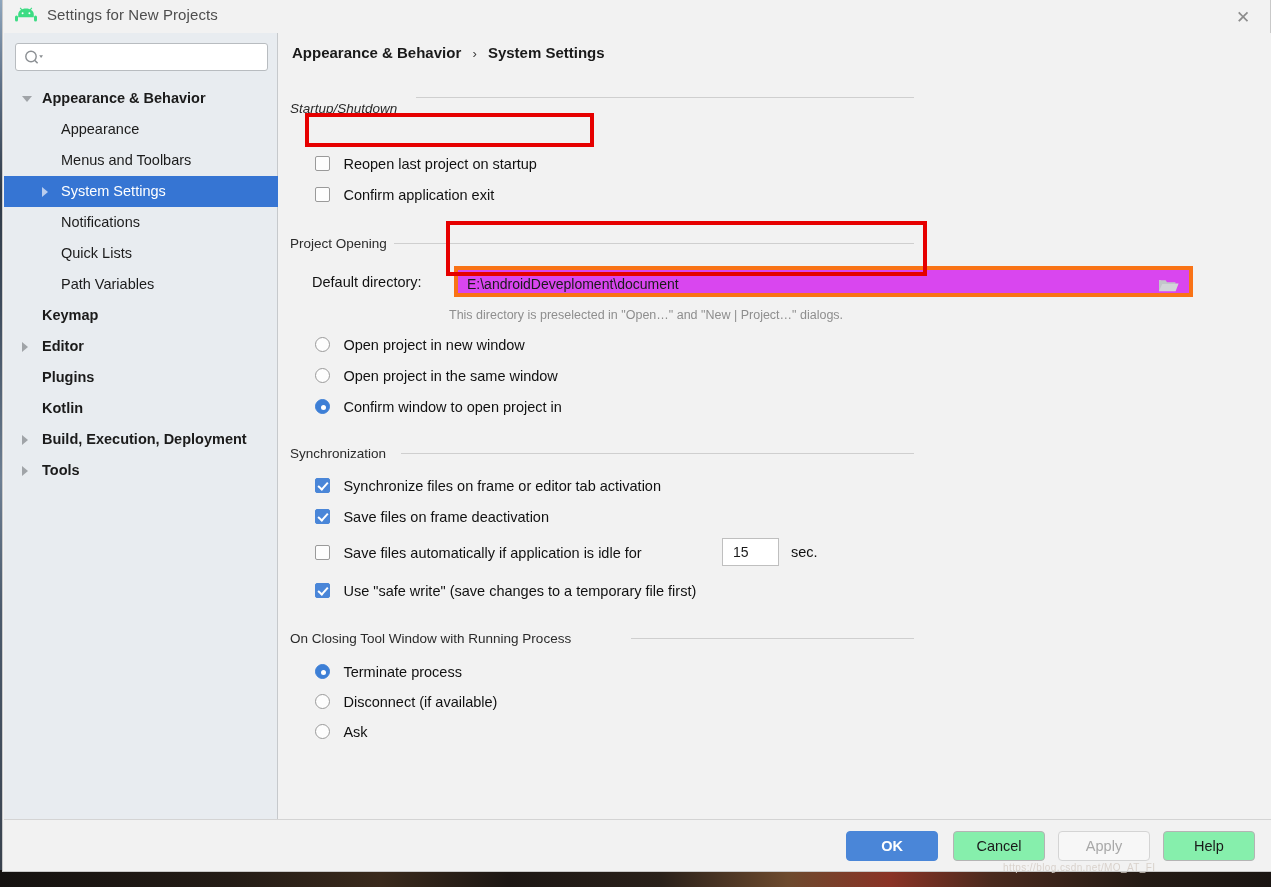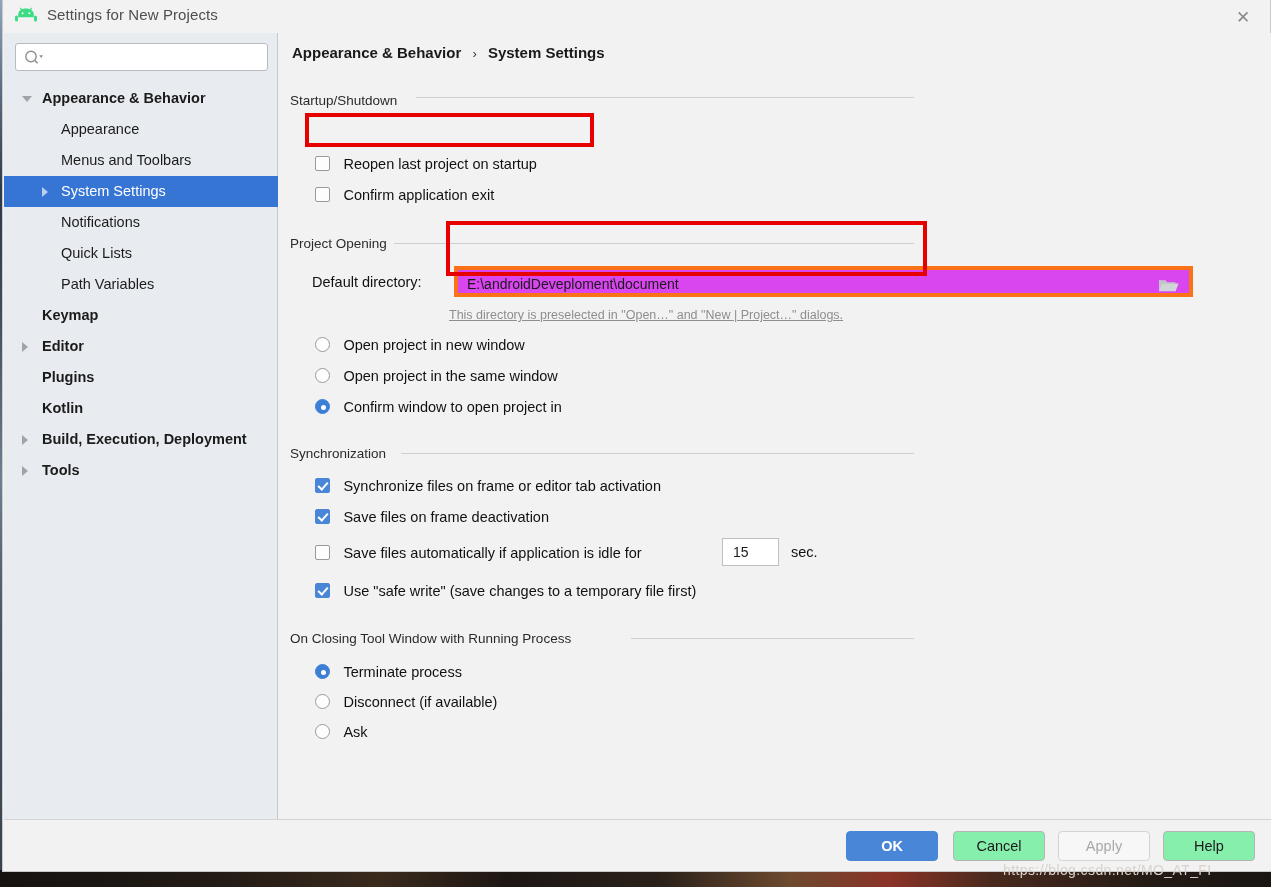--- a/index.html
+++ b/index.html
@@ -175,21 +175,21 @@
     position: absolute; top: 11px; height: 30px;
     border-radius: 4px; font-size: 14.5px;
     font-family: "Liberation Sans", sans-serif;
     cursor: pointer; text-align: center; line-height: 28px;
     background: #86efac; border: 1px solid #b4b4b4; color: #1a1a1a;
   }
   .btn.primary { background: #4a86d8; border: 1px solid #4a86d8; color: #fff; font-weight: bold; }
   .btn.disabled { color: #a8a8a8; border: 1px solid #d4d4d4; background: #f7f7f7; cursor: default; }
   .watermark {
     position: absolute; left: 1003px; top: 862px;
-    font-size: 14px; color: #d9d2cc; letter-spacing: .4px;
+    font-size: 10px; color: #d9d2cc; letter-spacing: .4px;
     white-space: nowrap; pointer-events: none;
   }
 </style>
 </head>
 <body>
 
 <div id="root">
 
   <div class="desktop-left"></div>
   <div class="desktop-bottom"></div>
@@ -274,21 +274,21 @@
     </div>
 
     <div class="content">
 
       <div class="breadcrumb">
         <span>Appearance &amp; Behavior</span>
         <span class="sep">›</span>
         <span>System Settings</span>
       </div>
 
-      <div class="grouphdr" style="top:60px;">Startup/Shutdown</div>
+      <div class="grouphdr" style="top:68px;font-style:italic;">Startup/Shutdown</div>
       <div class="groupline" style="left:137px; top:64px; width:498px;"></div>
 
       <div class="row" style="left:36px; top:121px;">
         <span class="cb"></span>
         <span class="ctl-label">Reopen last project on startup</span>
       </div>
       <div class="row" style="left:36px; top:152px;">
         <span class="cb"></span>
         <span class="ctl-label">Confirm application exit</span>
       </div>
@@ -301,21 +301,21 @@
       <div class="dirfield" style="left:175px; top:233px; width:739px; height:31px;">
         <span class="val">E:\androidDeveploment\document</span>
         <span class="folder-icon">
           <svg width="22" height="17" viewBox="0 0 22 17">
             <path d="M1 3.2 L1 14.2 L17.6 14.2 L20.6 6.4 L4.2 6.4 L2.8 3.2 Z" fill="#d2d5d8"></path>
             <path d="M1 3.2 L7.6 3.2 L9 5.2 L17.4 5.2 L17.4 7.0 L4.2 7.0 L1 14.2 Z" fill="#c2c6ca"></path>
           </svg>
         </span>
       </div>
 
-      <div class="hint" style="left:170px; top:275px;text-decoration:underline;">This directory is preselected in "Open…" and "New | Project…" dialogs.</div>
+      <div class="hint" style="left:170px; top:275px;">This directory is preselected in "Open…" and "New | Project…" dialogs.</div>
 
       <div class="row" style="left:36px; top:302px;">
         <span class="rb"></span>
         <span class="ctl-label">Open project in new window</span>
       </div>
       <div class="row" style="left:36px; top:333px;">
         <span class="rb"></span>
         <span class="ctl-label">Open project in the same window</span>
       </div>
       <div class="row" style="left:36px; top:364px;">

